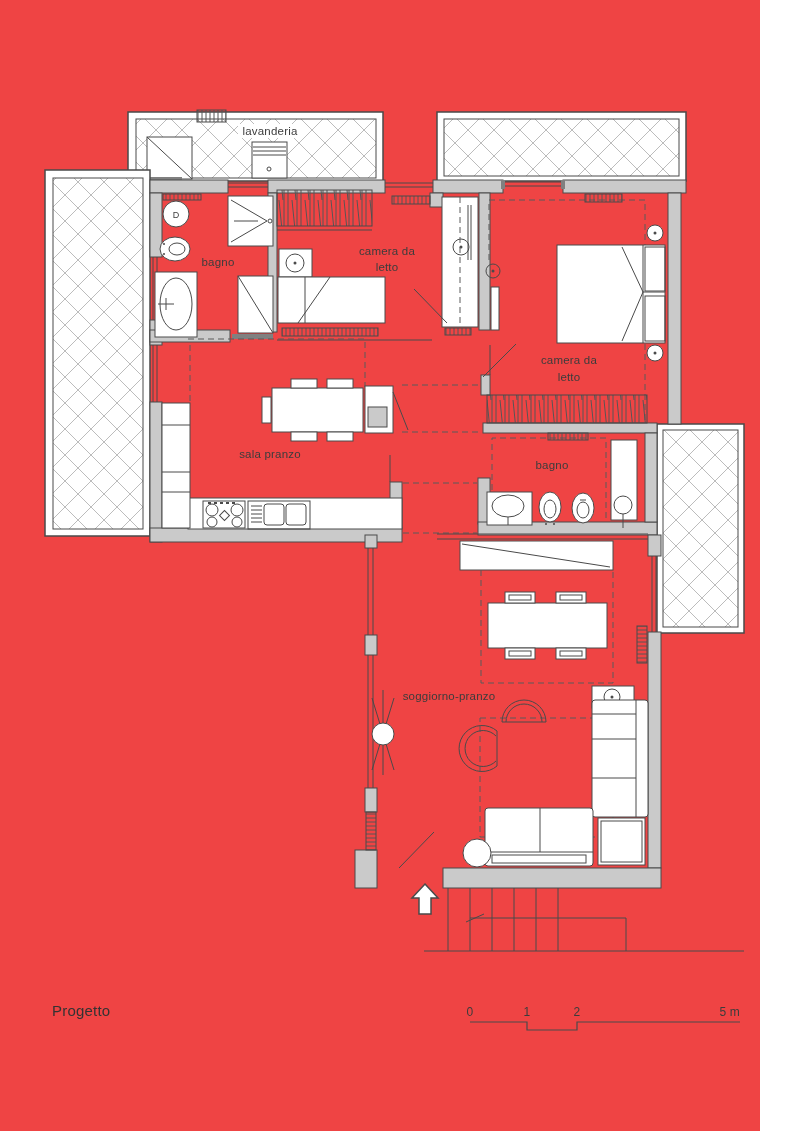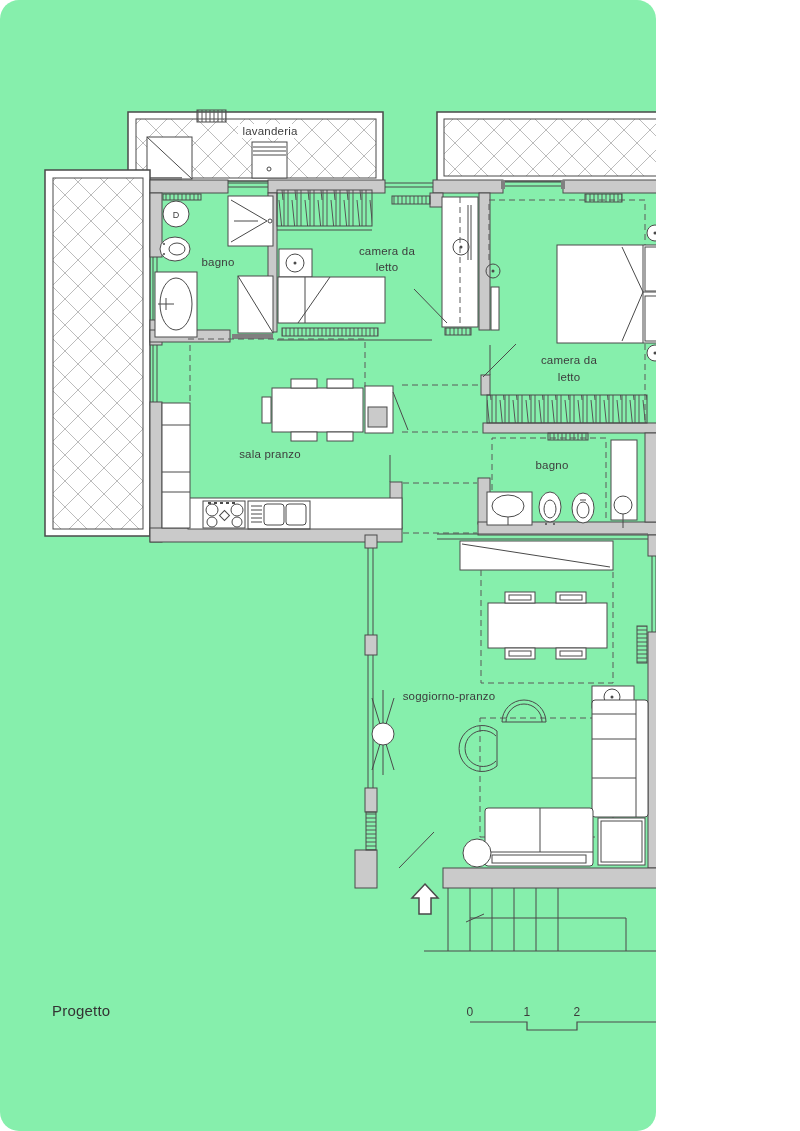--- a/index.html
+++ b/index.html
@@ -1,17 +1,17 @@
 <!DOCTYPE html>
 <html><head>
 <meta charset="utf-8">
 <style>
   html,body{margin:0;padding:0;background:#ffffff;}
-  .page{position:relative;width:656px;height:1131px;background:#86efac;overflow:hidden;
-        font-family:"Liberation Sans", sans-serif;border-radius:19px;}
+  .page{position:relative;width:760px;height:1131px;background:#ef4444;overflow:hidden;
+        font-family:"Liberation Sans", sans-serif;}
   svg{display:block}
   text{font-family:"Liberation Sans", sans-serif; fill:#3c3c3c; letter-spacing:.2px;}
   .room-label{font-size:11.5px;}
   .small-label{font-size:9px;}
   .title-label{font-size:15px; fill:#333;}
   .scale-num{font-size:12px;}
   .wall{fill:#cacaca;stroke:#4a4a4a;stroke-width:1;}
   .wall-dark{fill:#808080;stroke:none;}
   .ln{stroke:#4a4a4a;stroke-width:1;fill:none;}
   .furn{fill:#ffffff;stroke:#4a4a4a;stroke-width:1;}

